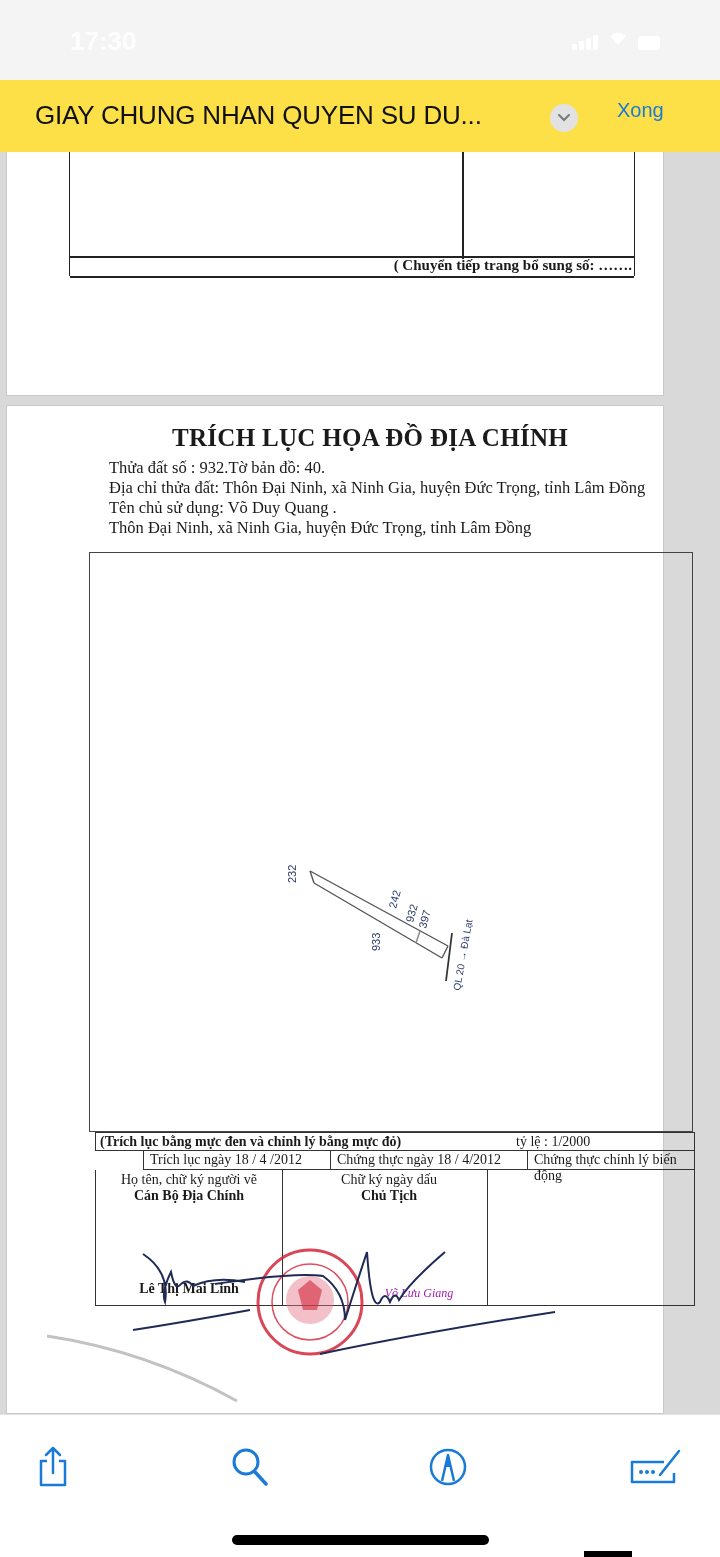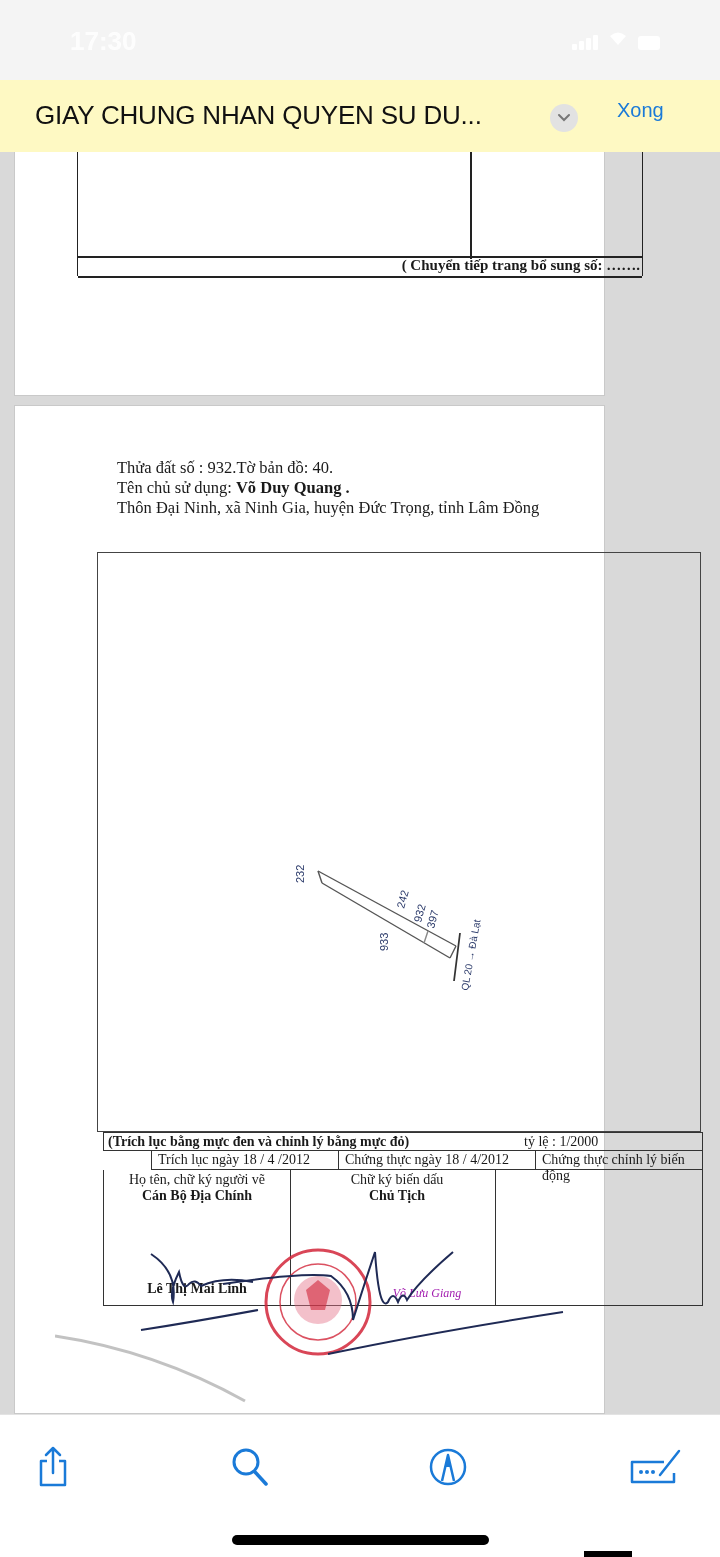--- a/index.html
+++ b/index.html
@@ -6,44 +6,44 @@
   html, body { width: 720px; height: 1557px; overflow: hidden; background: #f4f4f4; }
   body { position: relative; font-family: "Liberation Sans", sans-serif; }
 
   
   .status-bar { position: absolute; left: 0; top: 0; width: 720px; height: 80px; background: #f4f4f4; }
   .status-time { position: absolute; left: 70px; top: 26px; font-size: 26px; color: #ffffff; font-weight: bold; opacity: .9; }
   .status-icons { position: absolute; right: 60px; top: 30px; display: flex; gap: 10px; align-items: flex-end; }
   .sig-bar { width: 5px; background: #fff; border-radius: 1px; }
 
   
-  .nav-bar { position: absolute; left: 0; top: 80px; width: 720px; height: 72px; background: #fef9c3; }
+  .nav-bar { position: absolute; left: 0; top: 80px; width: 720px; height: 72px; background: #fde047; }
   .doc-title { position: absolute; left: 35px; top: 20px; font-size: 26px; color: #111; letter-spacing: -0.2px; }
   .title-chevron { position: absolute; left: 550px; top: 24px; width: 28px; height: 28px; border-radius: 50%; background: #e2e2e2; display: flex; align-items: center; justify-content: center; }
   .done-btn { position: absolute; left: 617px; top: 19px; font-size: 20px; color: #1a7ad8; }
 
   
   .viewer { position: absolute; left: 0; top: 152px; width: 720px; height: 1262px; background: #d9d9d9; overflow: hidden; }
-  .page { position: absolute; left: 14px; width: 591px; background: #ffffff; border: 1px solid #c9c9c9; }
+  .page { position: absolute; left: 6px; width: 658px; background: #ffffff; border: 1px solid #c9c9c9; }
   .page-1 { top: -10px; height: 254px; }
   .page-2 { top: 253px; height: 1009px; }
 
   .doc { font-family: "Liberation Serif", serif; color: #1a1a1a; }
 
   
   .p1-table { position: absolute; left: 62px; top: 0; width: 566px; height: 133px; border-left: 1.5px solid #222; border-right: 1.5px solid #222; }
   .p1-divider { position: absolute; left: 392px; top: 0; width: 1.5px; height: 116px; background: #222; }
   .p1-hline { position: absolute; left: 0; top: 113px; width: 100%; height: 1.5px; background: #222; }
   .p1-bline { position: absolute; left: 0; top: 133px; width: 100%; height: 1.5px; background: #222; }
   .p1-note { position: absolute; right: 2px; top: 114px; font-size: 15px; font-weight: bold; }
 
   
   .p2-title { position: absolute; left: 0; width: 100%; top: 18px; text-align: center; font-size: 25px; font-weight: bold; letter-spacing: .3px; padding-left: 70px; }
   .p2-info { position: absolute; left: 102px; top: 52px; font-size: 16.5px; line-height: 20px; }
-  .p2-info b { font-weight: bold; }
+  .p2-info b { font-weight: normal; }
 
   
   .map-frame { position: absolute; left: 82px; top: 146px; width: 604px; height: 580px; border: 1.5px solid #444; }
   .map-svg { position: absolute; left: 0; top: 0; }
 
   
   .cert { position: absolute; left: 88px; top: 726px; width: 600px; font-size: 14px; }
   .cert-row { position: relative; border-bottom: 1.3px solid #333; }
   .r-legend { height: 19px; border-top: 1.3px solid #333; border-left: 1.3px solid #333; border-right: 1.3px solid #333; }
   .r-legend .l { position: absolute; left: 4px; top: 1px; font-weight: bold; }
@@ -102,22 +102,24 @@
   <div class="page page-1 doc">
     <div class="p1-table">
       <div class="p1-divider"></div>
       <div class="p1-hline"></div>
       <div class="p1-bline"></div>
       <span class="p1-note">( Chuyển tiếp trang bổ sung số: …….</span>
     </div>
   </div>
 
   <div class="page page-2 doc">
+    <div class="p2-title">TRÍCH LỤC HỌA ĐỒ ĐỊA CHÍNH</div>
     <div class="p2-info">
       <div>Thửa đất số : 932.Tờ bản đồ: 40.</div>
+      <div><span>Địa chỉ thửa đất: </span><span>Thôn Đại Ninh, xã Ninh Gia, huyện Đức Trọng, tỉnh Lâm Đồng</span></div>
       <div><span>Tên chủ sử dụng: </span><b>Võ Duy Quang .</b></div>
       <div>Thôn Đại Ninh, xã Ninh Gia, huyện Đức Trọng, tỉnh Lâm Đồng</div>
     </div>
 
     <div class="map-frame">
       <svg class="map-svg" width="604" height="580" viewBox="0 0 604 580">
 
         <g stroke="#555" stroke-width="1.4" fill="none">
           <line x1="220" y1="318" x2="358" y2="393"></line>
           <line x1="224" y1="330" x2="352" y2="405"></line>
@@ -147,21 +149,21 @@
         <div class="c2">Chứng thực ngày 18 / 4/2012</div>
         <div class="c3">Chứng thực chỉnh lý biến động</div>
       </div>
       <div class="r-sign">
         <div class="col c1">
           <div>Họ tên, chữ ký người vẽ</div>
           <div class="bold">Cán Bộ Địa Chính</div>
           <div class="signer-name">Lê Thị Mai Linh</div>
         </div>
         <div class="col c2">
-          <div>Chữ ký biến dấu</div>
+          <div>Chữ ký ngày dấu</div>
           <div class="bold">Chủ Tịch</div>
           <div class="signer-name" style="font-style:italic;font-weight:normal;color:#a21caf;font-size:12px;bottom:4px;left:30px;">Võ Lưu Giang</div>
         </div>
         <div class="col c3"></div>
       </div>
 
       <svg class="sig-svg" width="600" height="200" viewBox="0 0 600 200" style="position:absolute;left:0;top:60px;pointer-events:none;">
         <g>
           <circle cx="215" cy="110" r="52" fill="none" stroke="#d2263a" stroke-width="3" opacity=".85"></circle>
           <circle cx="215" cy="110" r="38" fill="none" stroke="#d2263a" stroke-width="1.5" opacity=".8"></circle>

